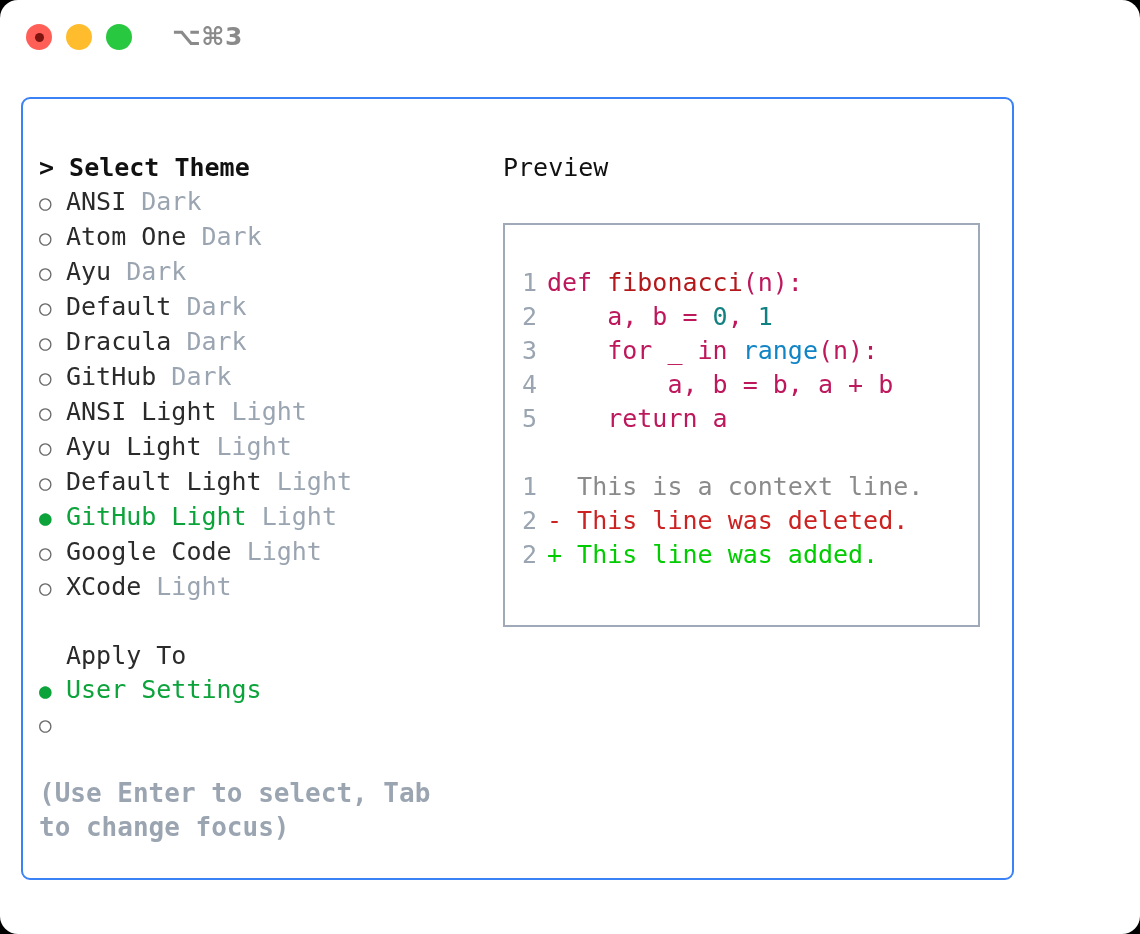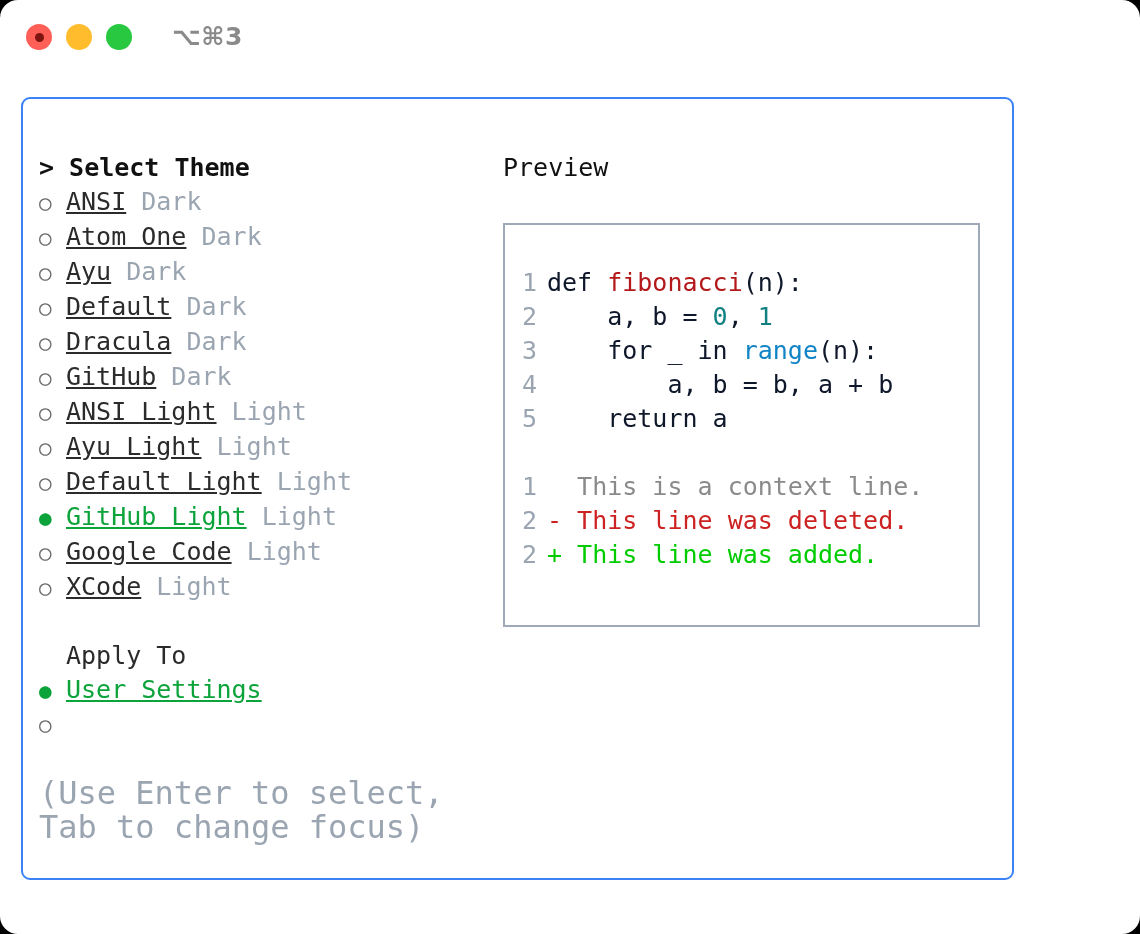--- a/index.html
+++ b/index.html
@@ -114,42 +114,43 @@
     color: #2b2b2b;
   }
   .opt .marker {
     width: 27px;
     flex: 0 0 27px;
     color: #6b6b6b;
     font-size: 21px;
     line-height: 34px;
   }
   .opt.selected .marker { color: #0ba33a; }
-  .opt .label  { color: #2b2b2b; text-decoration: underline; }
+  .opt .label  { color: #2b2b2b; }
   .opt.selected .label { color: #0ba33a; }
   .opt .tag    { color: #9aa5b1; }
 
   .subhead {
     display: flex;
     align-items: flex-start;
     font-size: 25px;
     line-height: 34px;
     white-space: pre;
     color: #2b2b2b;
   }
   .subhead .marker { width: 27px; flex: 0 0 27px; }
 
   .spacer-lg { height: 34px; }
 
   .hint {
-    font-size: 32px;
+    font-size: 26px;
     line-height: 34px;
     color: #9aa5b1;
     width: 420px;
     margin-top: 34px;
+    font-weight: bold;
   }
 
   
   .right-col {
     position: absolute;
     left: 480px;
     top: 52px;
     width: 500px;
   }
   .preview-title {
@@ -180,21 +181,21 @@
     flex: 0 0 42px;
     text-align: right;
     color: #9aa5b1;
     padding-right: 10px;
   }
   .code-text { color: #24292e; }
 
   .tok-fn    { color: #b3191b; }
   .tok-num   { color: #108080; }
   .tok-call  { color: #1184c6; }
-  .tok-plain { color: #0f172a; }
+  .tok-plain { color: #be185d; }
 
   .diff-gap { height: 34px; }
   .diff-context { color: #8a8a8a; }
   .diff-del     { color: #cc2222; }
   .diff-add     { color: #00cc00; }
 </style>
 </head>
 <body>
 
 <div class="window">

